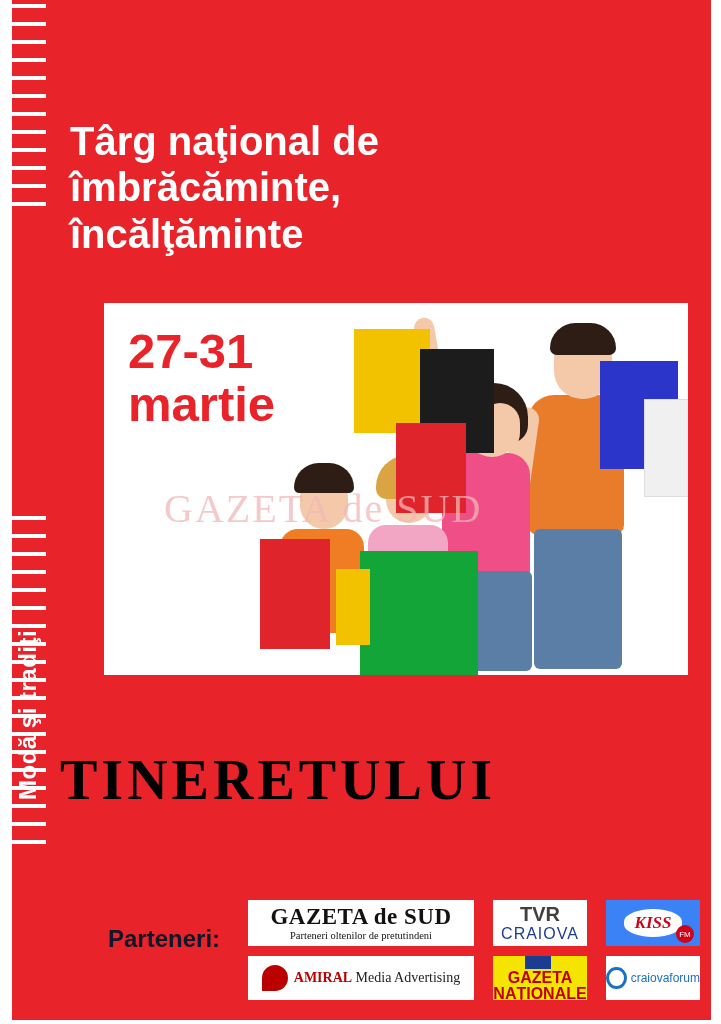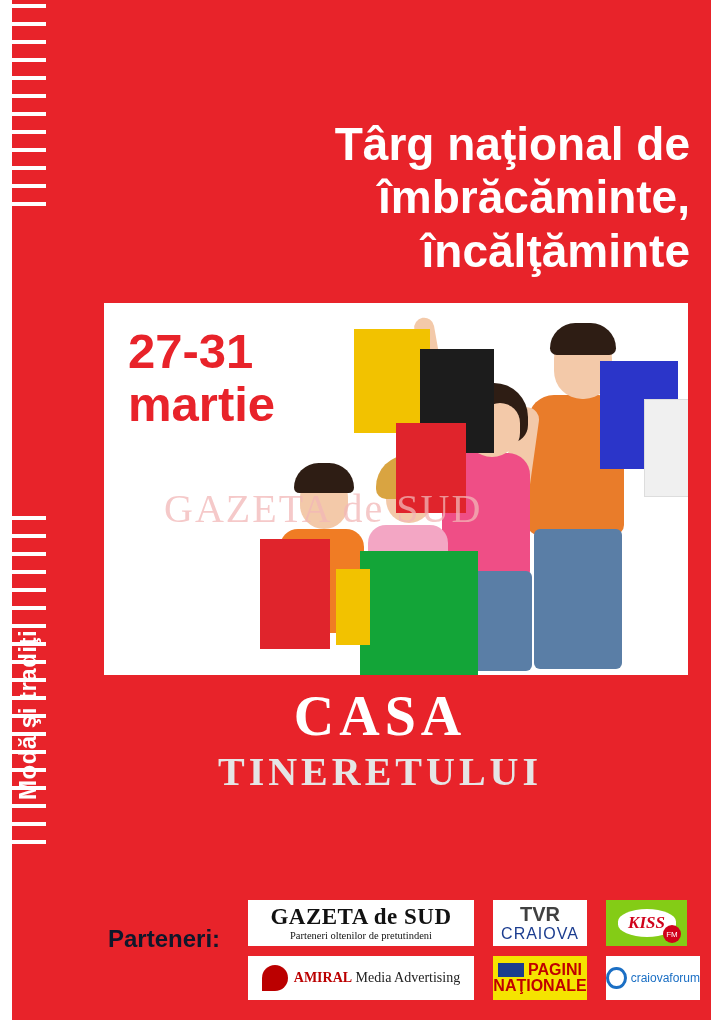--- a/index.html
+++ b/index.html
@@ -82,24 +82,24 @@
     font-size: 66px;
     font-weight: bold;
     letter-spacing: 8px;
     line-height: 1.05;
   }
   .title-sub {
     position: absolute;
     left: 70px;
     top: 118px;
     width: 620px;
-    text-align: right;
+    text-align: left;
     color: #ffffff;
     font-family: "Liberation Sans", sans-serif;
-    font-size: 46px;
+    font-size: 40px;
     font-weight: bold;
     line-height: 1.16;
   }
   .photo {
     position: absolute;
     left: 104px;
     top: 303px;
     width: 584px;
     height: 372px;
     background: #ffffff;
@@ -145,24 +145,23 @@
     font-family: "Liberation Serif", serif;
     font-size: 56px;
     font-weight: bold;
     letter-spacing: 5px;
   }
   .venue2 {
     position: absolute;
     left: 60px;
     top: 748px;
     width: 640px;
-    text-align: center;
-    color: #e5e5e5;
-    font-family: "Liberation Serif", serif;
-    font-size: 40px;
+    color: #000000;
+    font-family: "Liberation Serif", serif;
+    font-size: 56px;
     font-weight: bold;
     letter-spacing: 4px;
   }
   .program {
     position: absolute;
     left: 60px;
     top: 824px;
     width: 640px;
     text-align: center;
     color: #ffffff;
@@ -191,21 +190,21 @@
   .logo {
     position: absolute;
     background: #ffffff;
     display: flex;
     align-items: center;
     justify-content: center;
     overflow: hidden;
   }
   .lg-gazeta { left: 8px;  top: 2px;  width: 226px; height: 46px; }
   .lg-tvr    { left: 253px; top: 2px; width: 94px;  height: 46px; }
-  .lg-kiss   { left: 366px; top: 2px; width: 81px;  height: 46px; background:#84cc16; }
+  .lg-kiss   { left: 366px; top: 2px; width: 94px;  height: 46px; background:#3b82f6; }
   .lg-amiral { left: 8px;  top: 58px; width: 226px; height: 44px; }
   .lg-pagini { left: 253px; top: 58px; width: 94px; height: 44px; background:#f5e400; }
   .lg-craiova{ left: 366px; top: 58px; width: 94px; height: 44px; }
 
   .gz-title {
     font-family: "Liberation Serif", serif;
     font-weight: bold;
     font-size: 23px;
     color: #111;
     letter-spacing: .5px;
@@ -362,21 +361,20 @@
     </div>
 
     <div class="watermark">GAZETA de SUD</div>
 
     <div class="date">
       <div>27-31</div>
       <div>martie</div>
     </div>
   </div>
 
-  <div class="venue1">CASA</div>
   <div class="venue2">TINERETULUI</div>
 
 
   <div class="partners-label">Parteneri:</div>
 
   <div class="logos">
     <div class="logo lg-gazeta">
       <div style="text-align:center;">
         <div class="gz-title">GAZETA de SUD</div>
         <div class="gz-sub">Parteneri oltenilor de pretutindeni</div>
@@ -401,21 +399,21 @@
       <span style="display:inline-block;width:26px;height:26px;background:#b00;border-radius:50% 50% 50% 0;margin-right:6px;"></span>
       <span class="amiral-t">
         <b>AMIRAL</b>
         <span>Media Advertising</span>
       </span>
     </div>
 
     <div class="logo lg-pagini">
       <div style="text-align:center;">
         <div class="pagini-t">
-          <span class="pagini-bar"></span><span>PAGINI</span>
+          <span class="pagini-bar"></span><span>GAZETA</span>
         </div>
         <div class="pagini-t">NAŢIONALE</div>
       </div>
     </div>
 
     <div class="logo lg-craiova">
       <span style="display:inline-block;width:16px;height:16px;border:3px solid #1b6fc4;border-radius:50%;margin-right:4px;"></span>
       <span class="craiova-t">craiovaforum</span>
     </div>
   </div>

